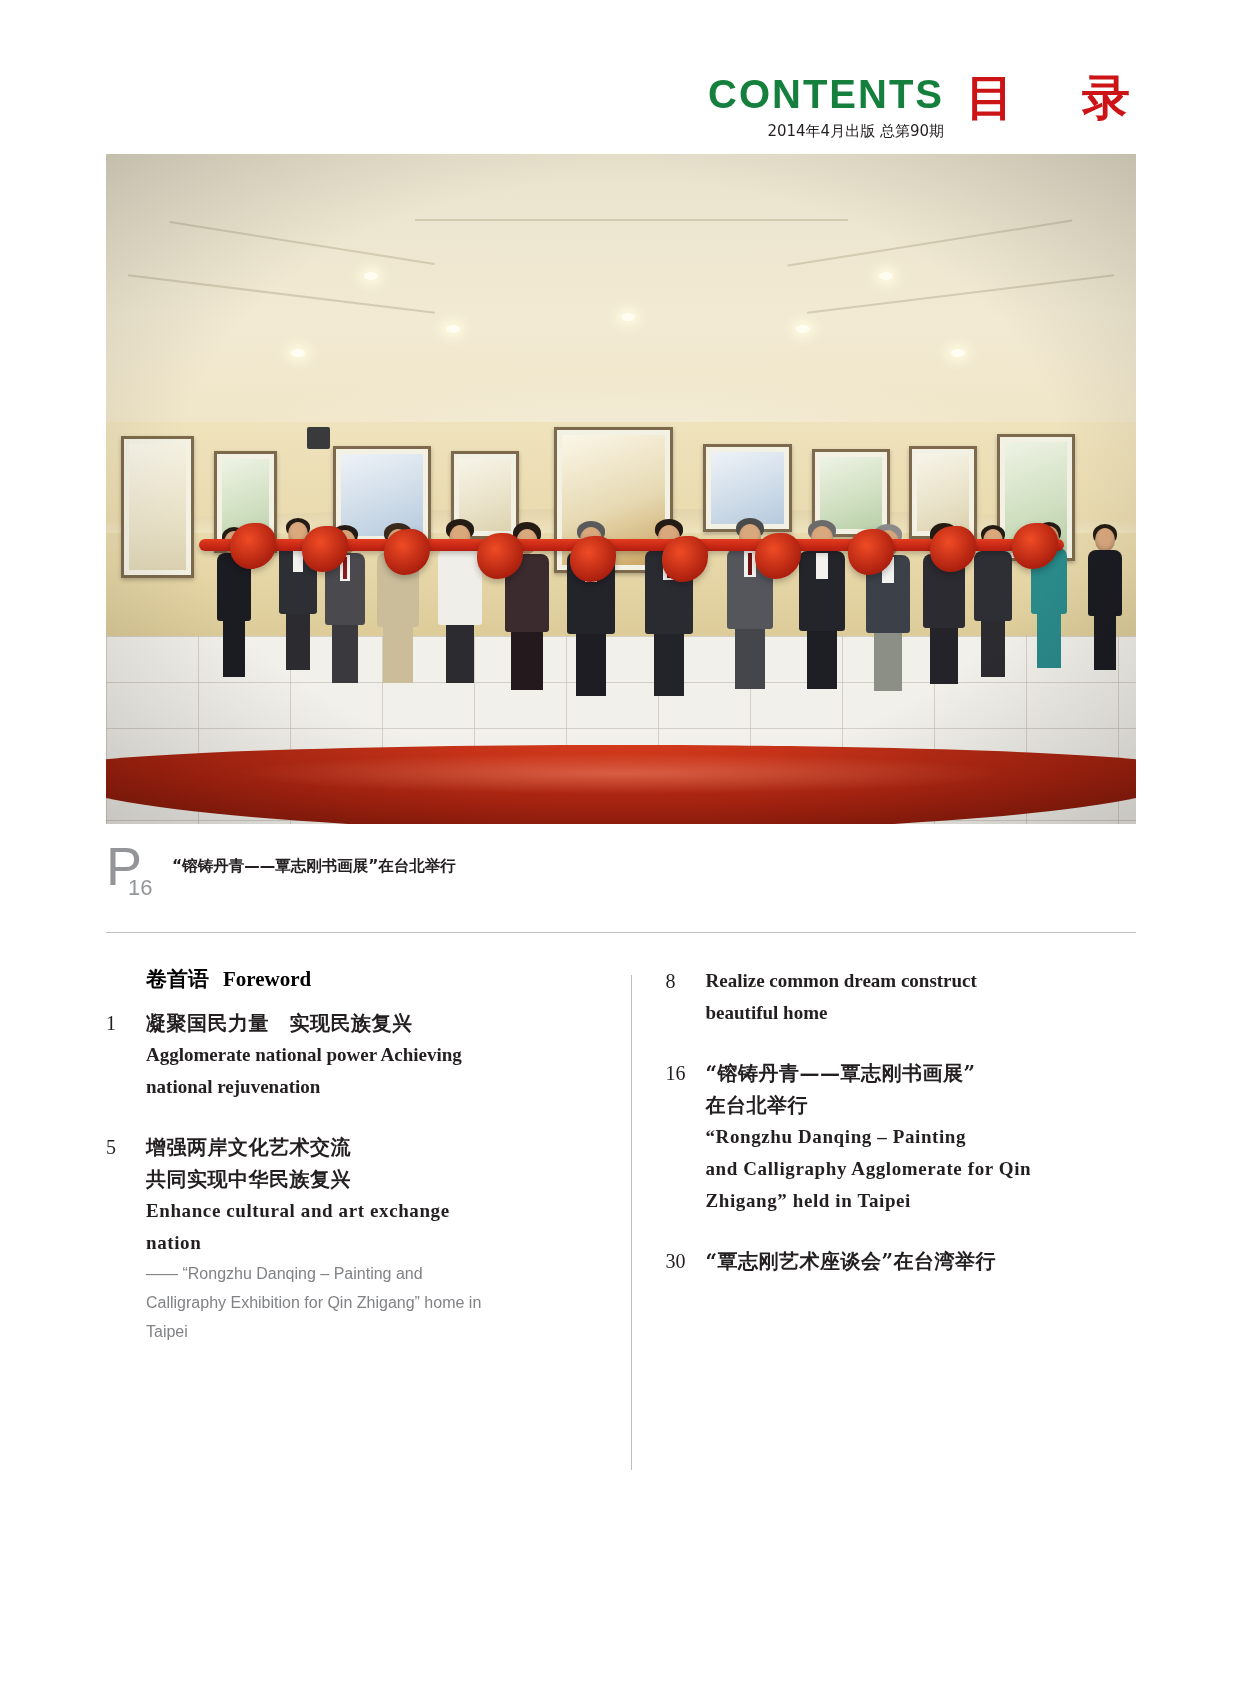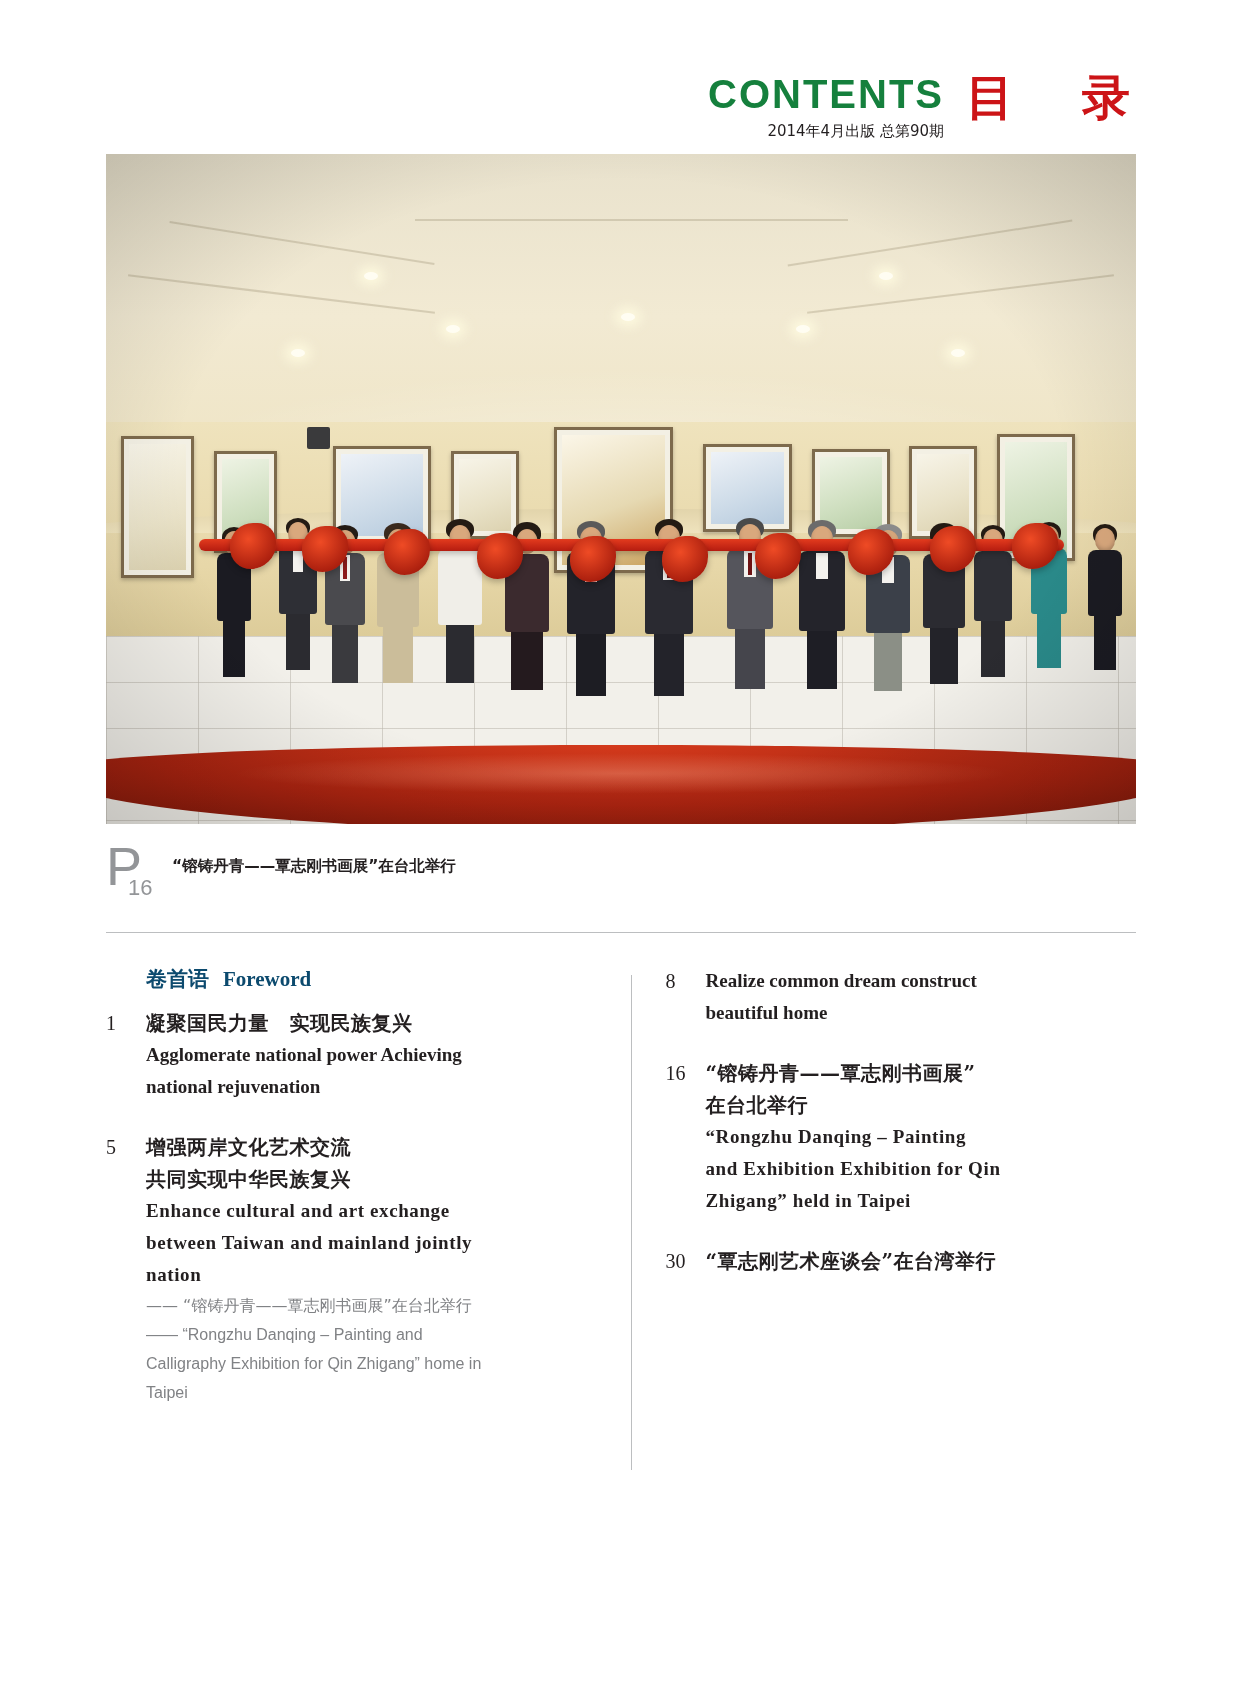--- a/index.html
+++ b/index.html
@@ -275,21 +275,21 @@
     margin: 10px 34px 0 34px;
     align-self: stretch;
     height: 495px;
   }
   .col.right { padding-left: 0px; }
 
   .section-head {
     font-family: "DejaVu Serif", serif;
     font-size: 21px;
     font-weight: bold;
-    color: #0c4a6e;
+    color: #000000;
     margin: 0 0 14px 40px;
   }
   .section-head .en {
     font-family: "Liberation Serif", serif;
     margin-left: 14px;
   }
 
   .entry {
     display: flex;
     margin-bottom: 28px;
@@ -555,23 +555,21 @@
         <div class="t-en">national rejuvenation</div>
       </div>
     </div>
 
     <div class="entry">
       <div class="num">5</div>
       <div class="txt">
         <div class="t-cn">增强两岸文化艺术交流</div>
         <div class="t-cn">共同实现中华民族复兴</div>
         <div class="t-en spread">Enhance cultural and art exchange</div>
-        <div class="t-en spread">between Taiwan and mainland jointly</div>
         <div class="t-en spread">nation</div>
-        <div class="sub-cn">—— “镕铸丹青——覃志刚书画展”在台北举行</div>
         <div class="sub-en">—— “Rongzhu Danqing – Painting and</div>
         <div class="sub-en">Calligraphy Exhibition for Qin Zhigang” home in</div>
         <div class="sub-en">Taipei</div>
       </div>
     </div>
   </div>
 
   <div class="divider"></div>
 
   <div class="col right">
@@ -582,21 +580,21 @@
         <div class="t-en">beautiful home</div>
       </div>
     </div>
 
     <div class="entry right-col">
       <div class="num">16</div>
       <div class="txt">
         <div class="t-cn">“镕铸丹青——覃志刚书画展”</div>
         <div class="t-cn">在台北举行</div>
         <div class="t-en spread">“Rongzhu Danqing – Painting</div>
-        <div class="t-en spread">and Exhibition Exhibition for Qin</div>
+        <div class="t-en spread">and Calligraphy Agglomerate for Qin</div>
         <div class="t-en spread">Zhigang” held in Taipei</div>
       </div>
     </div>
 
     <div class="entry right-col">
       <div class="num">30</div>
       <div class="txt">
         <div class="t-cn">“覃志刚艺术座谈会”在台湾举行</div>
       </div>
     </div>

